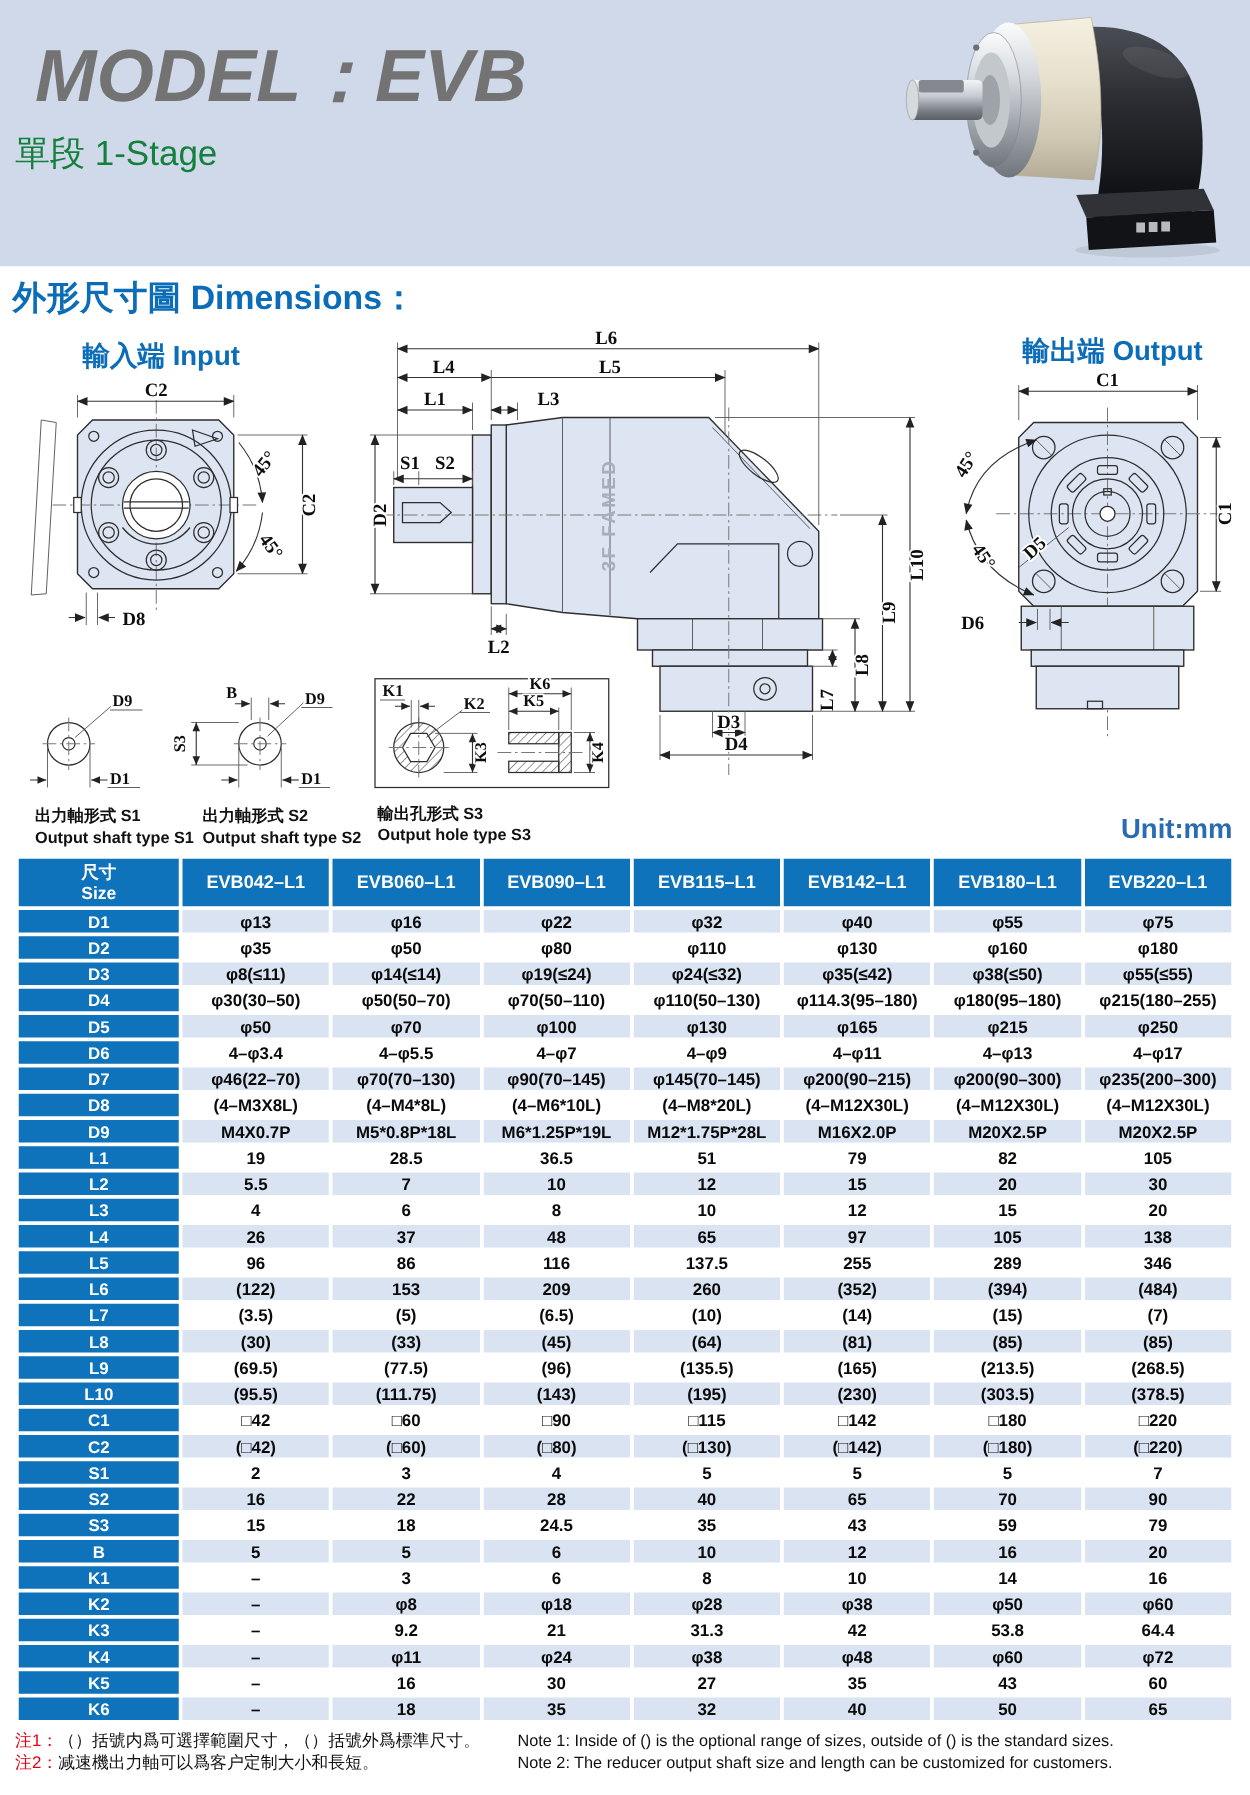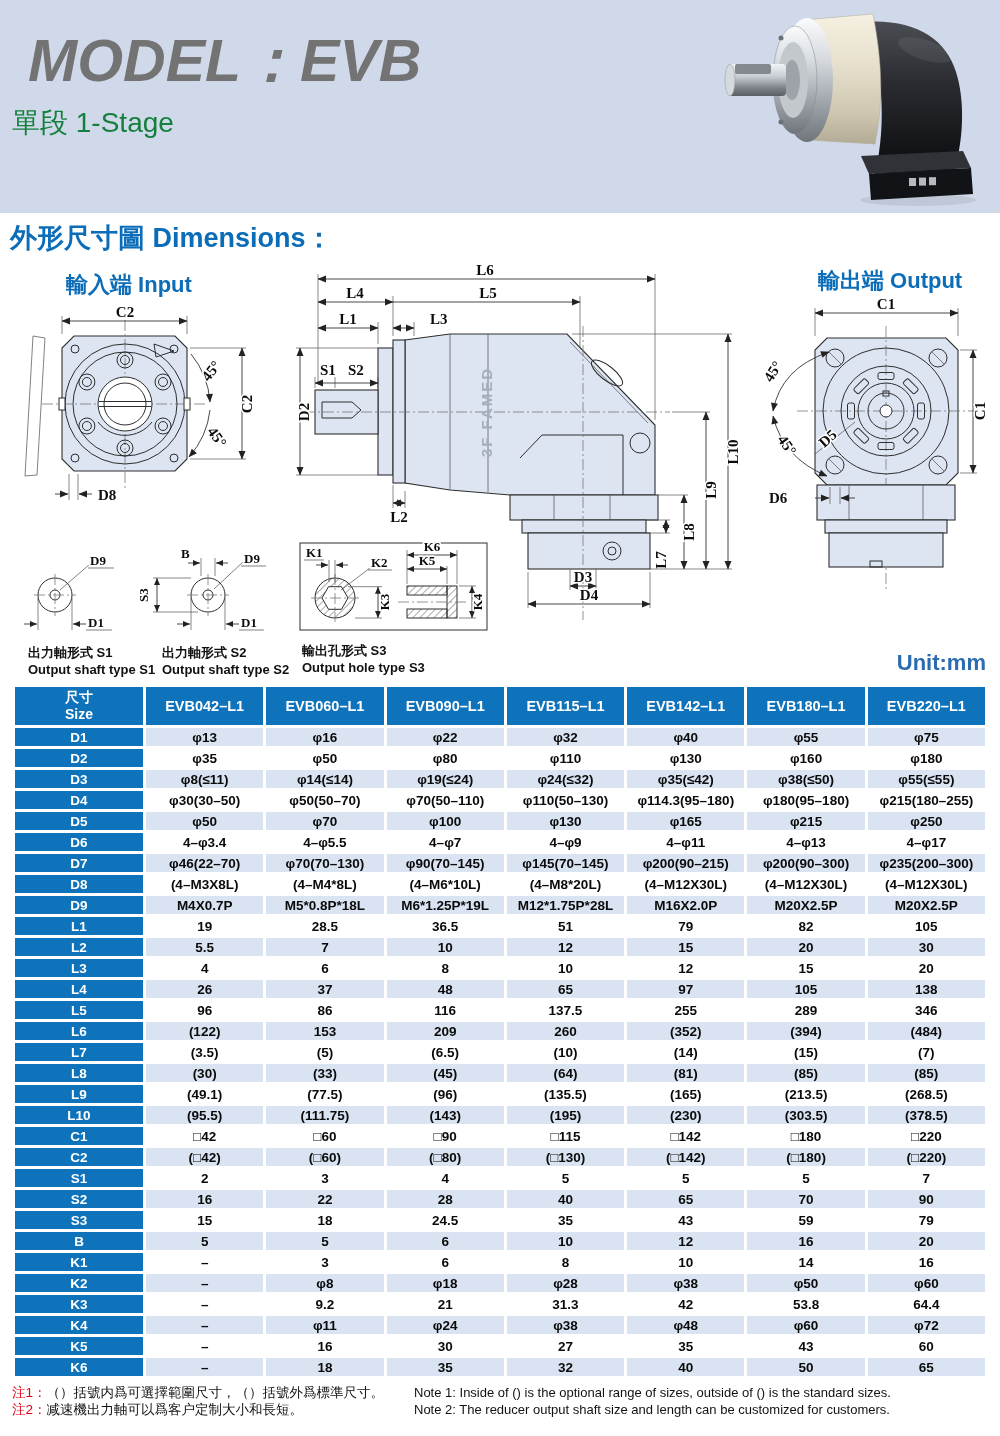--- a/index.html
+++ b/index.html
@@ -570,21 +570,21 @@
           <td>(30)</td>
           <td>(33)</td>
           <td>(45)</td>
           <td>(64)</td>
           <td>(81)</td>
           <td>(85)</td>
           <td>(85)</td>
         </tr>
         <tr>
           <th>L9</th>
-          <td>(49.1)</td>
+          <td>(69.5)</td>
           <td>(77.5)</td>
           <td>(96)</td>
           <td>(135.5)</td>
           <td>(165)</td>
           <td>(213.5)</td>
           <td>(268.5)</td>
         </tr>
         <tr class="alt">
           <th>L10</th>
           <td>(95.5)</td>

